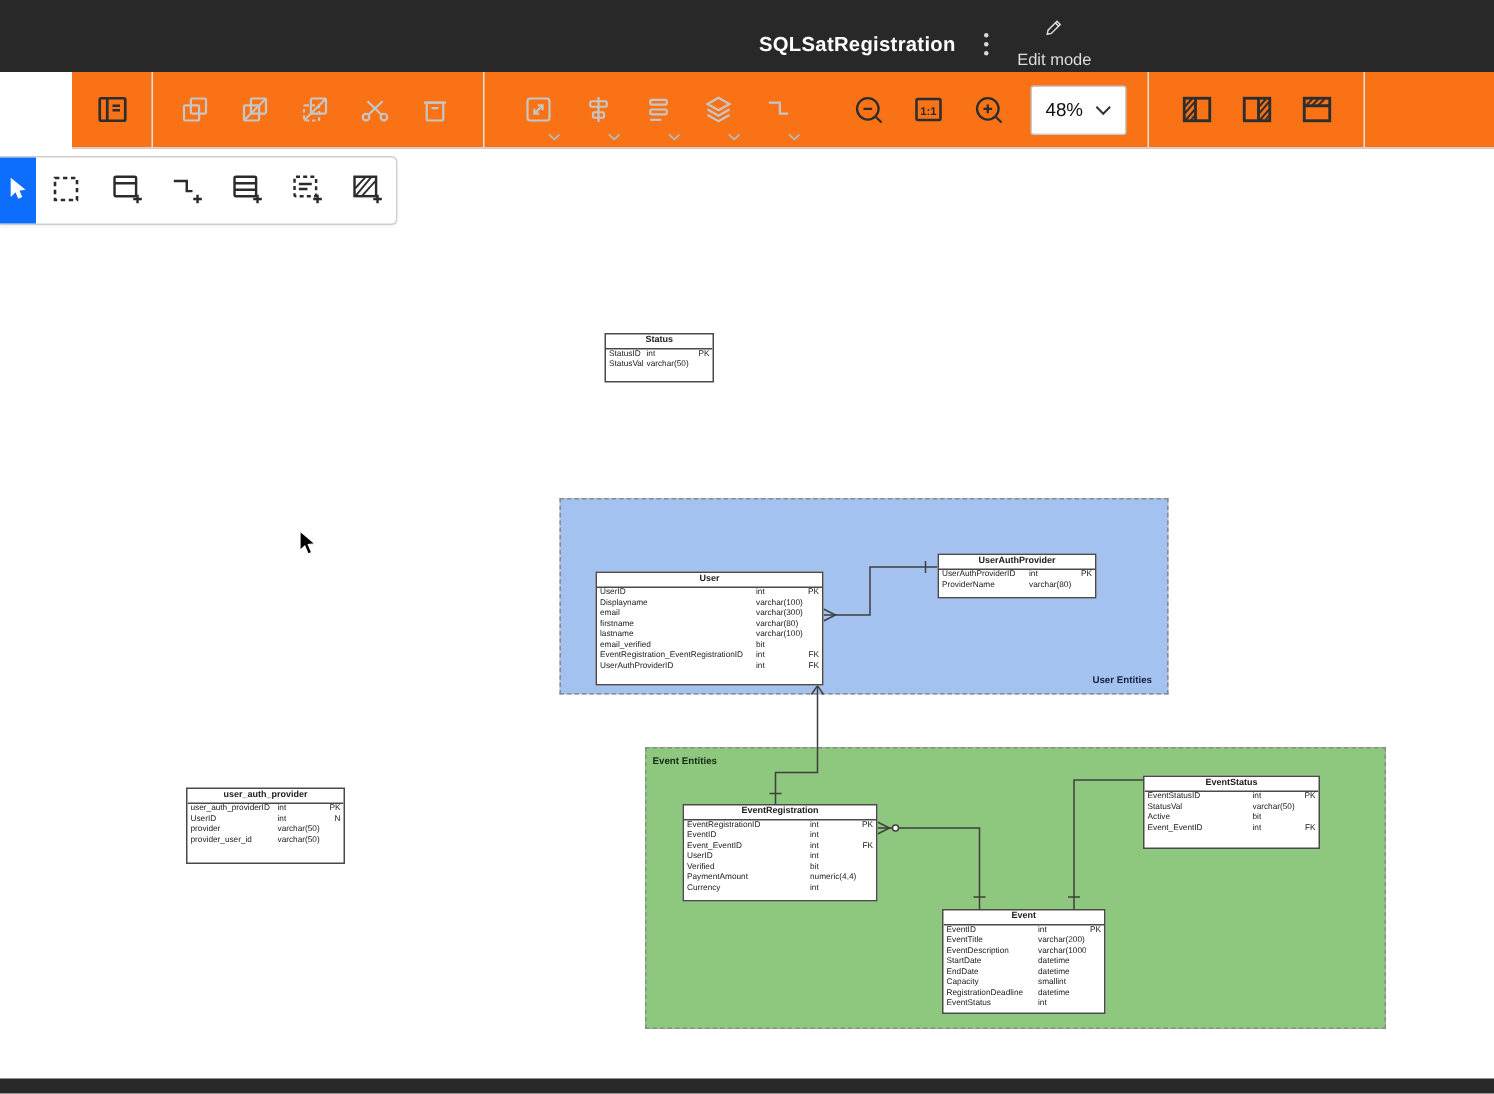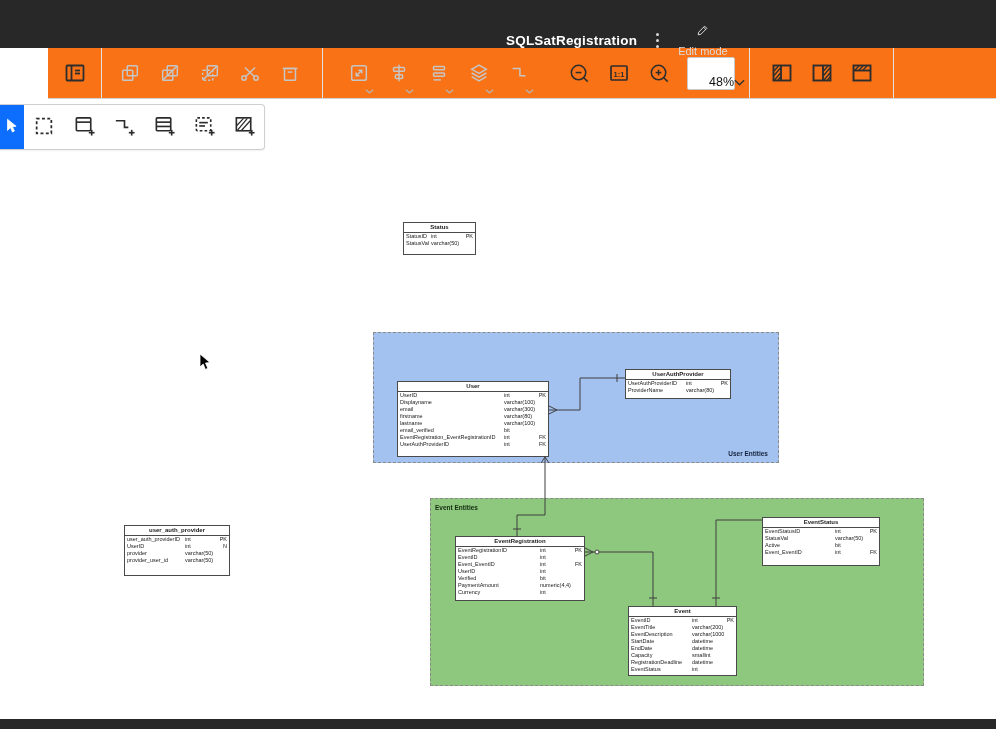--- a/index.html
+++ b/index.html
@@ -1,37 +1,37 @@
 <!DOCTYPE html>
 <html><head>
 <meta charset="utf-8">
 <style>
   html,body{margin:0;padding:0;}
   body{width:996px;height:729px;overflow:hidden;background:#fff;
        font-family:"Liberation Sans",sans-serif;position:relative;}
 
   
   #titlebar{position:relative;height:48px;background:#282828;z-index:20;}
-  .tb-center{position:absolute;left:506px;top:16px;height:48px;display:flex;align-items:center;gap:15px;}
+  .tb-center{position:absolute;left:506px;top:5px;height:48px;display:flex;align-items:center;gap:15px;}
   .tb-title{color:#fff;font-size:13.5px;font-weight:bold;letter-spacing:.2px;}
   .tb-kebab{display:flex;flex-direction:column;gap:3px;padding:4px;cursor:pointer;}
   .tb-kebab i{width:3px;height:3px;border-radius:50%;background:#d9d9d9;display:block;}
   .tb-edit{display:flex;align-items:center;gap:6px;color:#dcdcdc;font-size:11px;cursor:pointer;flex-direction:column;}
 
   
   #toolbar{position:relative;display:flex;align-items:center;height:50px;background:#f97316;
            border-bottom:1px solid #d2d2d2;z-index:10;margin-left:48px;}
   .tsep{width:1px;height:50px;background:#e2e2e2;flex:0 0 1px;}
   .tbtn{position:relative;width:40px;height:50px;border:none;background:none;display:flex;
         align-items:center;justify-content:center;color:#2d2d2d;cursor:pointer;padding:0;}
   .tbtn.dis{color:#c6c6c6;cursor:default;}
   .tbtn svg{display:block;}
   .chev{position:absolute;right:5px;bottom:4px;color:#b5b5b5;}
-  #zoom-select{display:flex;align-items:flex-end;justify-content:space-between;width:48px;height:33px;
-        border:1px solid #c9c9c9;border-radius:2px;margin:0 8px;padding:0 21px;font-size:12.5px;
+  #zoom-select{display:flex;align-items:center;justify-content:space-between;width:64px;height:33px;
+        border:1px solid #c9c9c9;border-radius:2px;margin:0 8px;padding:0 9px;font-size:12.5px;
         color:#111;cursor:pointer;background:#fff;box-sizing:border-box;}
 
   
   #palette{position:absolute;left:0;top:104px;height:44px;display:flex;background:#fff;
            border:1px solid #cfcfcf;border-left:none;border-radius:0 4px 4px 0;z-index:11;
            box-shadow:0 1px 2px rgba(0,0,0,.06);}
   .pbtn{width:40px;height:44px;border:none;background:none;display:flex;align-items:center;
         justify-content:center;color:#2b2b2b;cursor:pointer;padding:0;}
   .pbtn.active{width:24px;background:var(--accent);color:#fff;}
 

